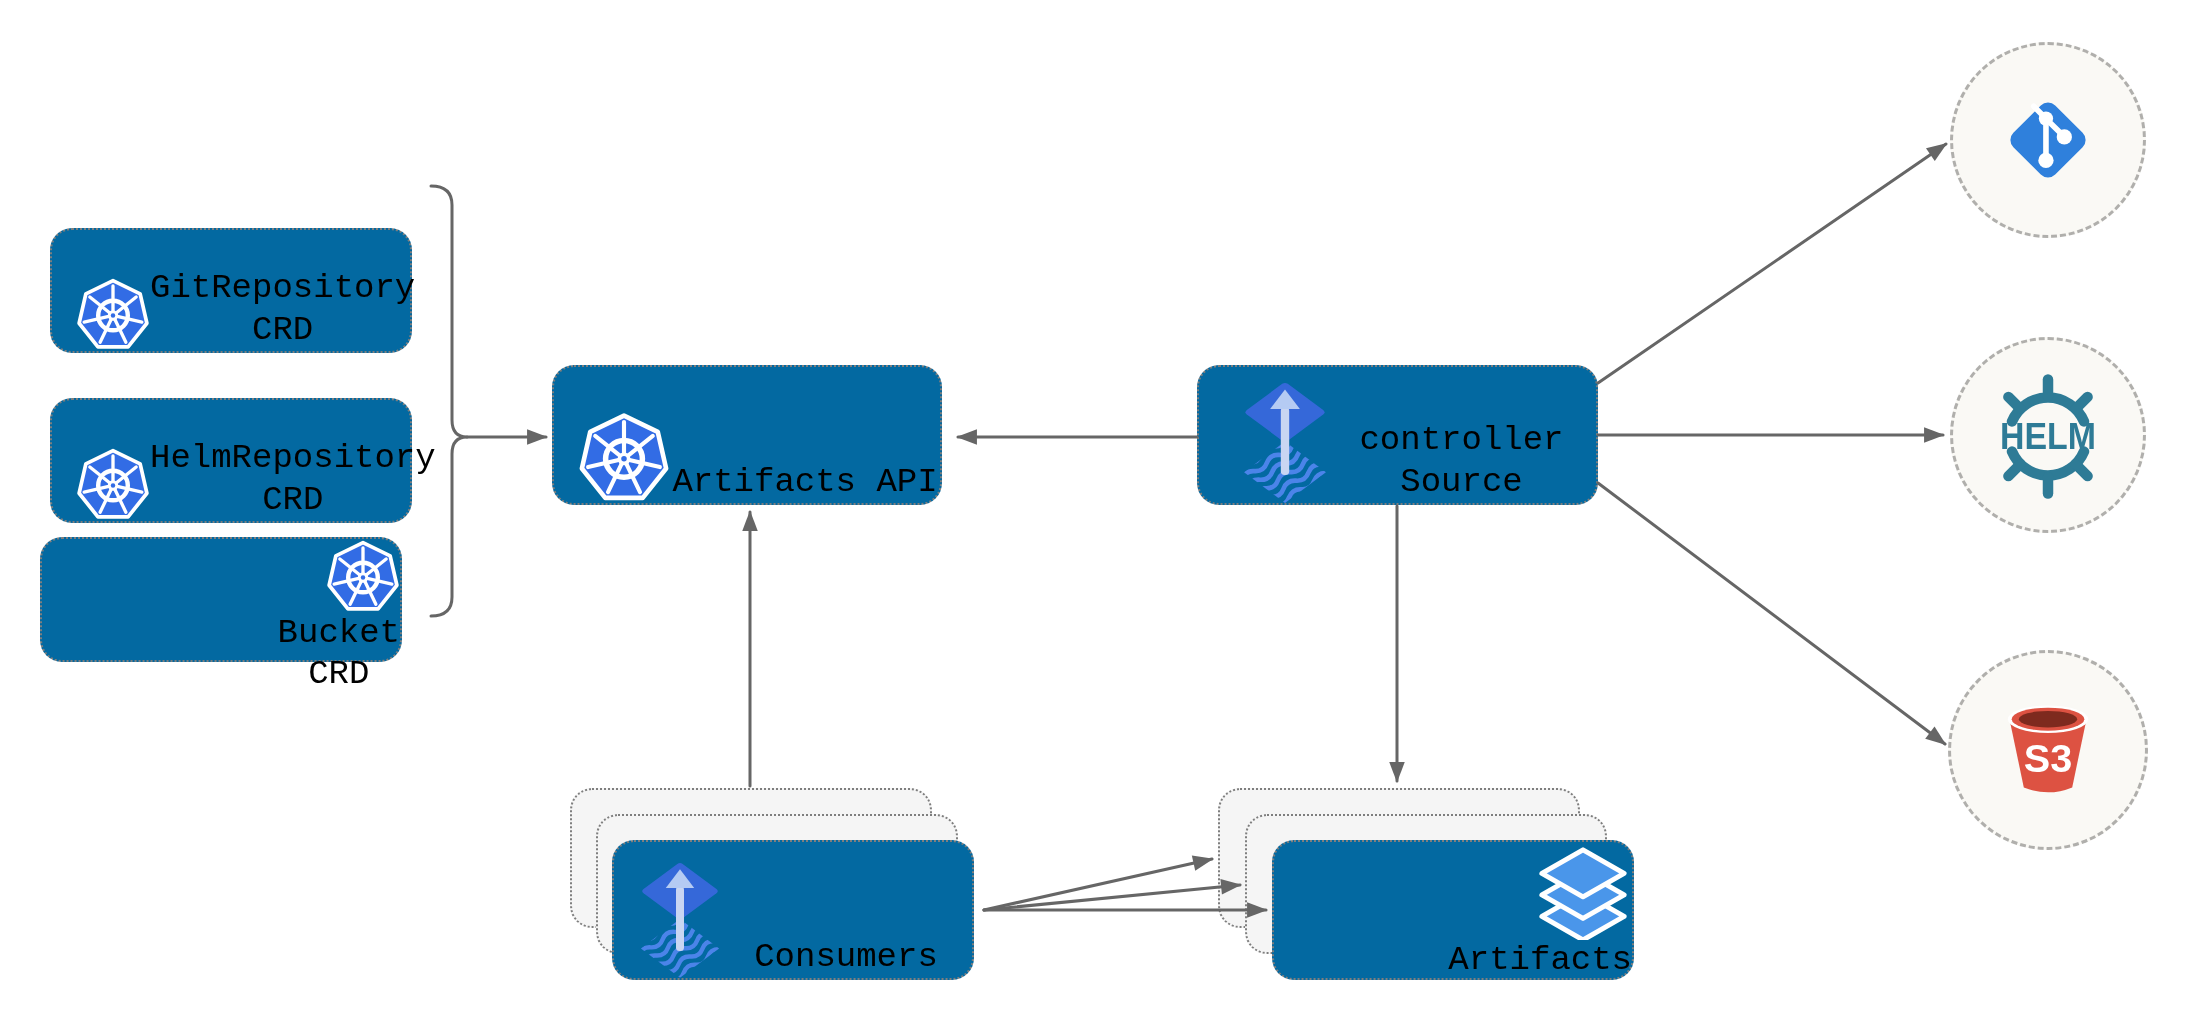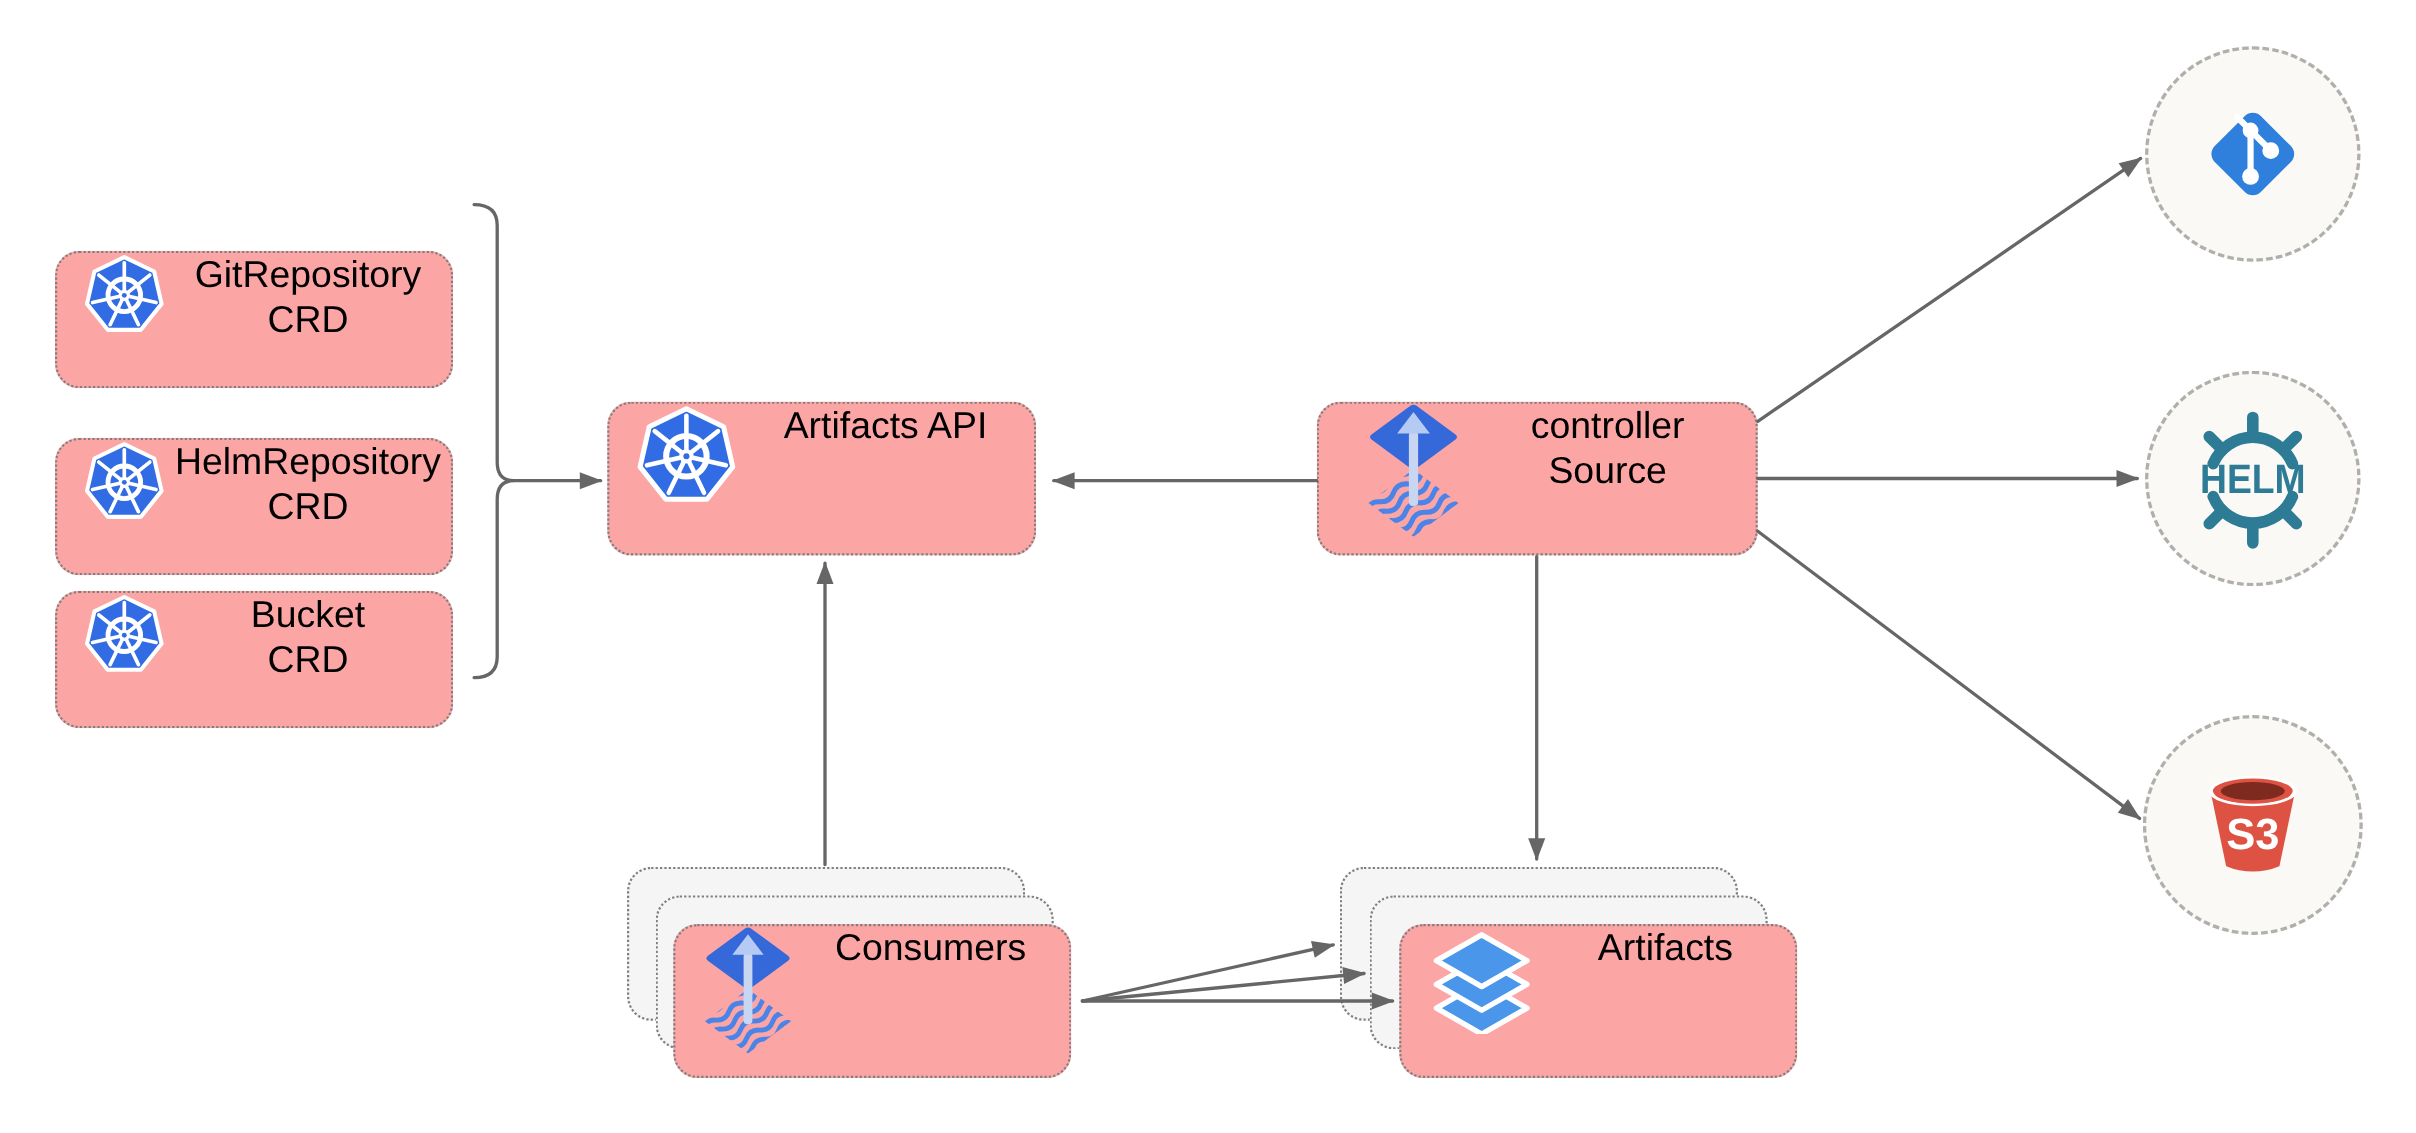--- a/index.html
+++ b/index.html
@@ -1,19 +1,19 @@
 <!DOCTYPE html>
 <html><head>
 <meta charset="utf-8">
 <style>
   html,body{margin:0;padding:0;background:#fff;}
   .canvas{position:relative;width:2196px;height:1030px;background:#ffffff;
           font-family:"Liberation Sans",sans-serif;overflow:hidden;}
-  .node{position:absolute;background:#fca5a5;border:2.5px dotted #7E7E7E;border-radius:22px;
-        box-sizing:border-box;display:flex;align-items:flex-start;z-index:1;}
+  .node{position:absolute;background:#0369a1;border:2.5px dotted #7E7E7E;border-radius:22px;
+        box-sizing:border-box;display:flex;align-items:flex-end;z-index:1;font-family:Liberation Mono, monospace;}
   .node .label{flex:1;text-align:center;font-size:34px;color:#000;line-height:1.22;}
   .node .label span{display:block;}
   .stackbox{position:absolute;background:#F5F5F5;border:2.5px dotted #7E7E7E;border-radius:22px;
         box-sizing:border-box;z-index:1;}
   .ext{position:absolute;box-sizing:border-box;background:#FAF9F5;border:3px dashed #B0AFAC;
        border-radius:50%;display:flex;align-items:center;justify-content:center;z-index:1;}
   .wires{position:absolute;left:0;top:0;z-index:2;pointer-events:none;}
   .icon{flex:0 0 auto;}
   svg text{font-family:"Liberation Sans",sans-serif;}
 </style>
@@ -137,21 +137,21 @@
   <div class="node" style="left:50px;top:398px;width:362px;height:125px;">
     <svg class="icon" width="74" height="74" style="margin-left:24px;">
         <use href="#sym-k8s"></use>
       </svg>
     <div class="label">
       <span>HelmRepository</span>
       <span>CRD</span>
     </div>
   </div>
 
-  <div class="node" style="left:50px;top:537px;width:362px;height:125px;">
+  <div class="node" style="left:40px;top:537px;width:362px;height:125px;flex-direction:column;">
     <svg class="icon" width="74" height="74" style="margin-left:24px;">
         <use href="#sym-k8s"></use>
       </svg>
     <div class="label">
       <span>Bucket</span>
       <span>CRD</span>
     </div>
   </div>
 
   <div class="node" style="left:552px;top:365px;width:390px;height:140px;">
@@ -179,21 +179,21 @@
     <svg class="icon" width="80" height="116" style="margin-left:26px;">
         <use href="#sym-flux"></use>
       </svg>
     <div class="label">
       <span>Consumers</span>
     </div>
   </div>
 
   <div class="stackbox" style="left:1218px;top:788px;width:362px;height:140px;"></div>
   <div class="stackbox" style="left:1245px;top:814px;width:362px;height:140px;"></div>
-  <div class="node" style="left:1272px;top:840px;width:362px;height:140px;">
+  <div class="node" style="left:1272px;top:840px;width:362px;height:140px;flex-direction:column;">
     <svg class="icon" width="98" height="98" style="margin-left:24px;">
         <use href="#sym-layers"></use>
       </svg>
     <div class="label">
       <span>Artifacts</span>
     </div>
   </div>
 
   <div class="ext" style="left:1950px;top:42px;width:196px;height:196px;">
     <svg width="102" height="102">

